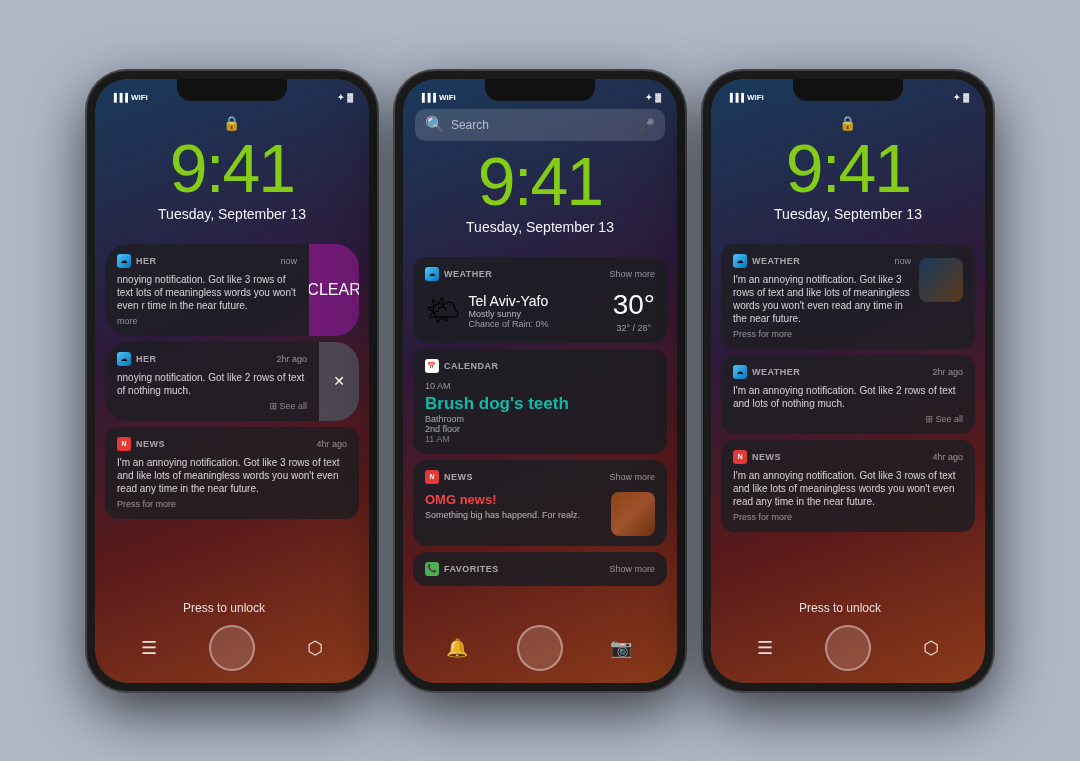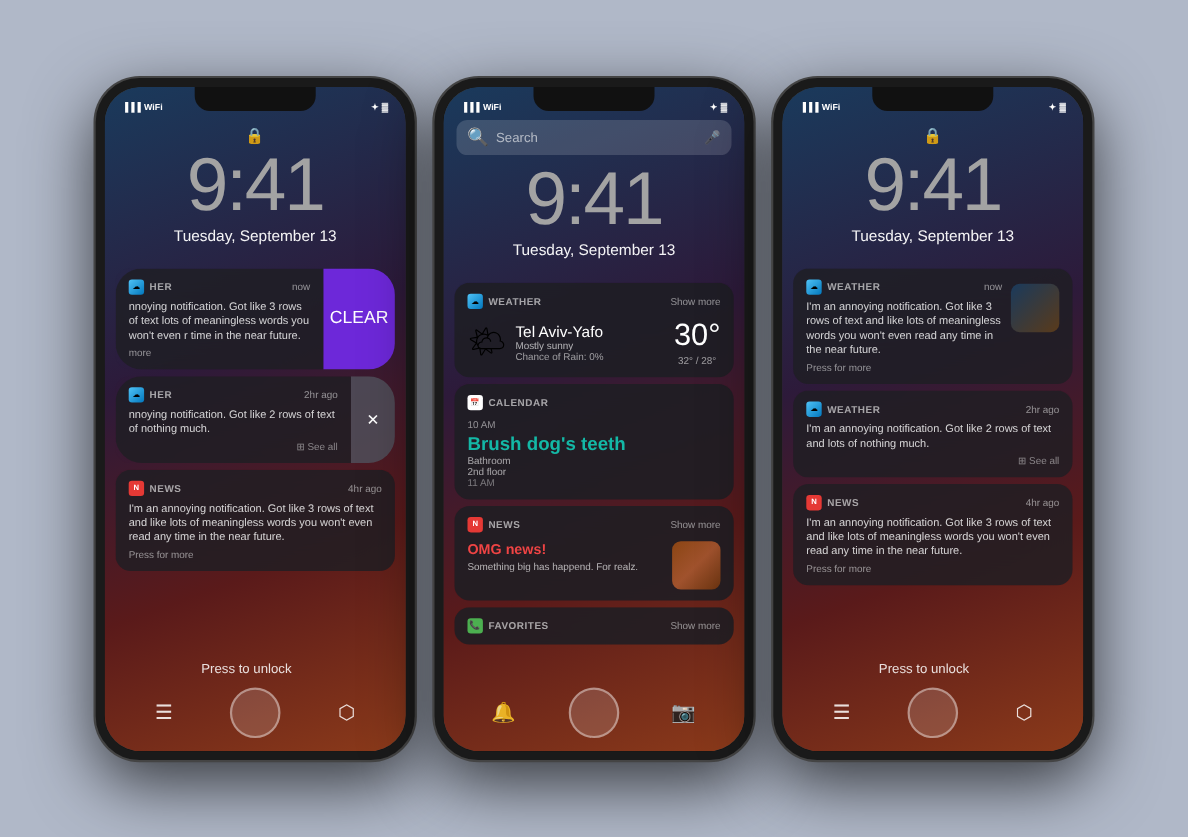--- a/index.html
+++ b/index.html
@@ -100,21 +100,21 @@
     .clock-display {
       position: absolute;
       top: 55px;
       left: 0; right: 0;
       text-align: center;
       z-index: 5;
     }
     .clock-time {
       font-size: 68px;
       font-weight: 200;
-      color: #a3a3a3;
+      color: #84cc16;
       letter-spacing: -2px;
       line-height: 1;
     }
     .clock-date {
       font-size: 14px;
       font-weight: 400;
       color: white;
       margin-top: 4px;
       opacity: 0.95;
     }
@@ -187,22 +187,22 @@
       border-radius: 24px;
     }
     .notif-card-swipe .notif-content-left {
       background: rgba(30,30,35,0.82);
       backdrop-filter: blur(20px);
       flex: 1;
       padding: 10px 12px;
       border-radius: 14px 0 0 14px;
     }
     .notif-card-swipe .notif-clear-btn {
-      background: #6d28d9;
-      width: 65px;
+      background: #701a75;
+      width: 50px;
       display: flex;
       align-items: center;
       justify-content: center;
       border-radius: 0 14px 14px 0;
       font-size: 16px;
       color: white;
       cursor: pointer;
     }
     .notif-card-swipe .notif-clear-btn-dark {
       background: rgba(80,80,90,0.85);

